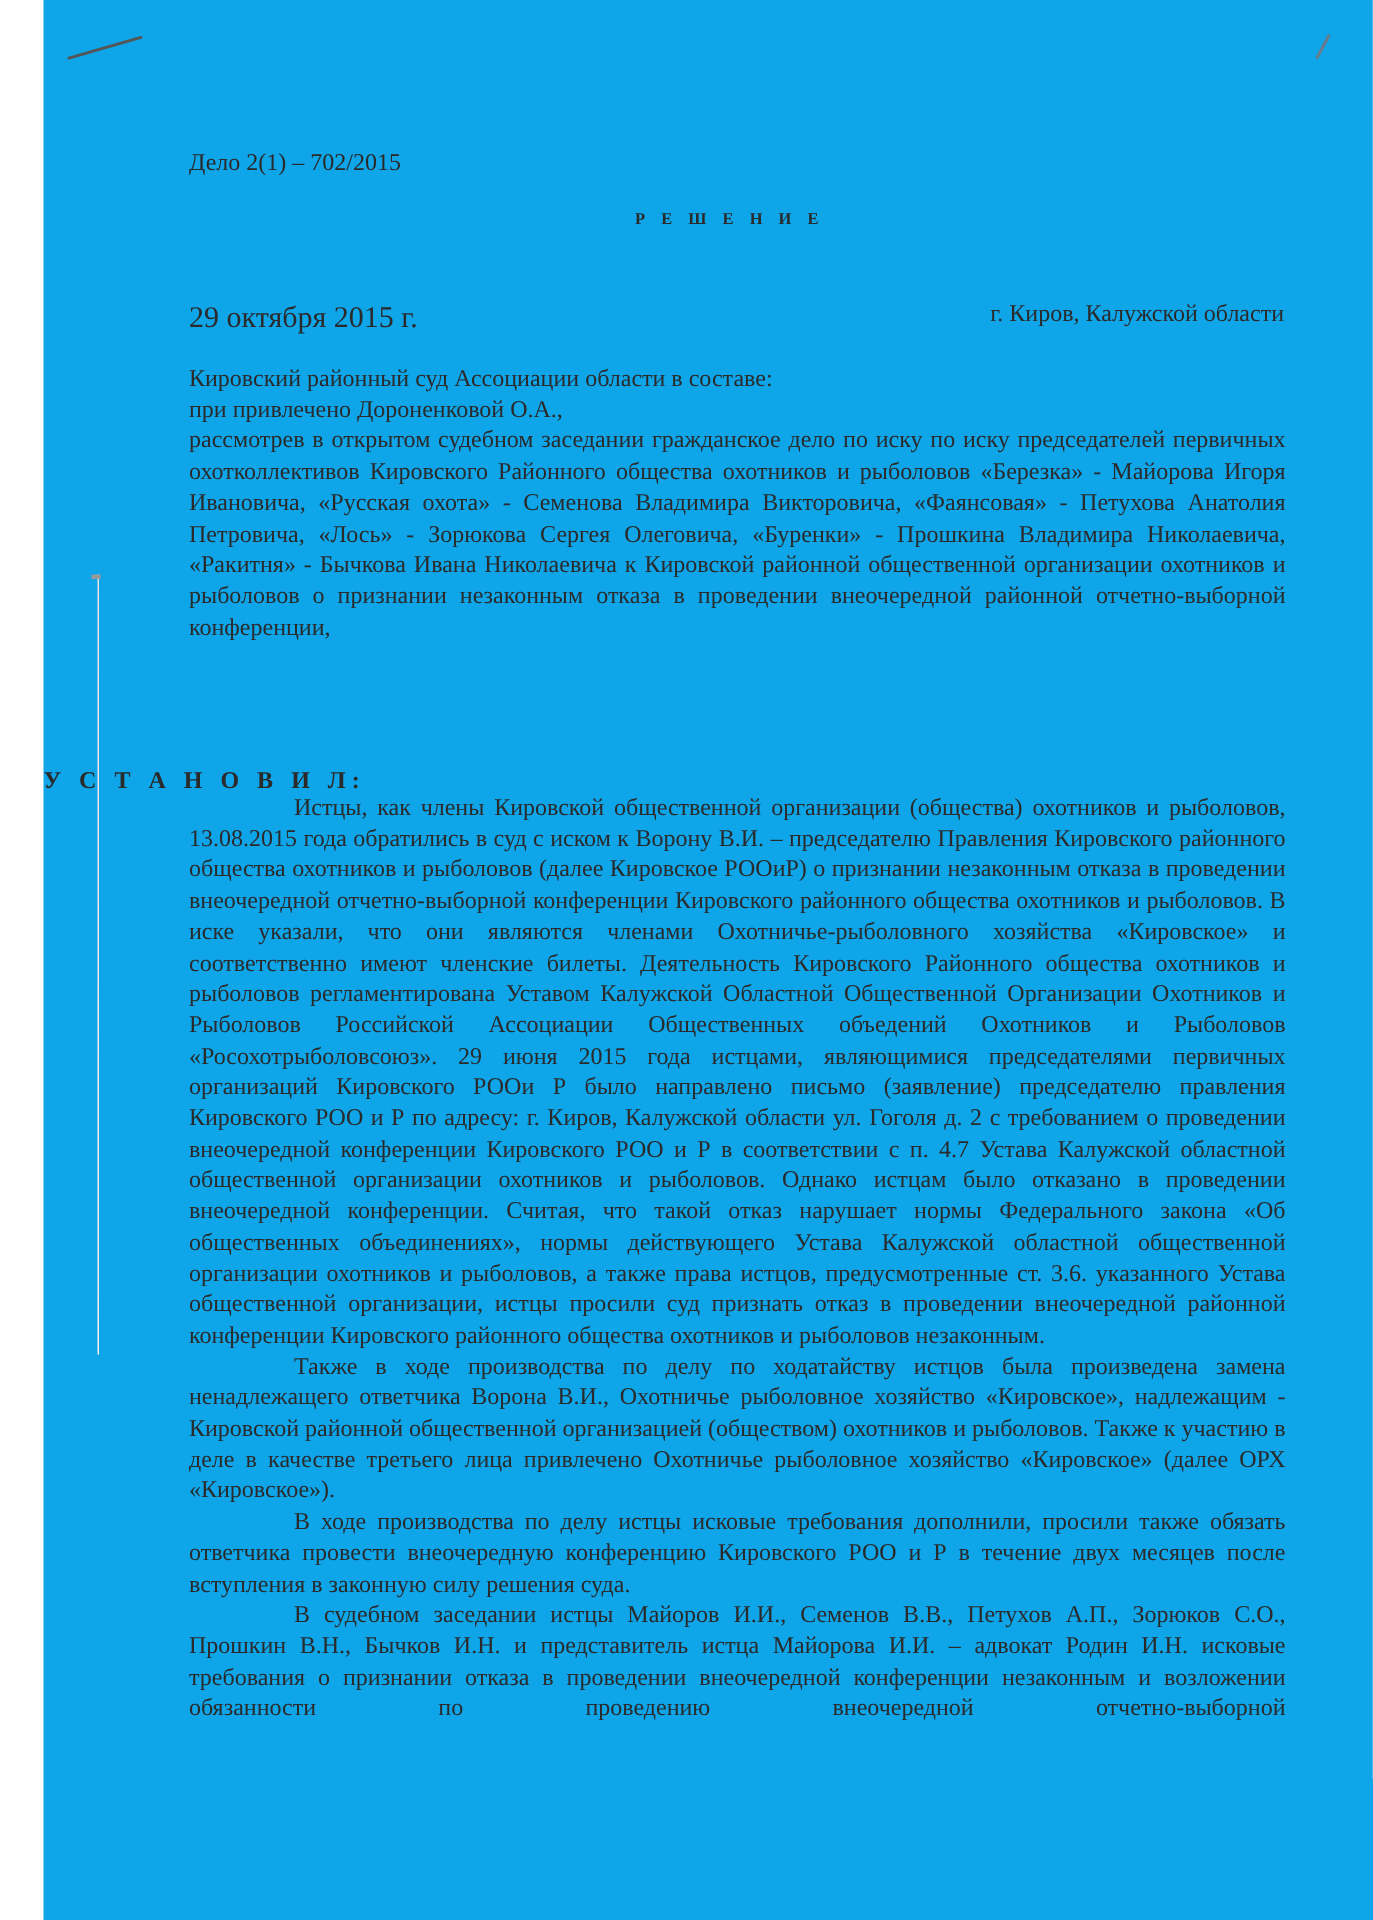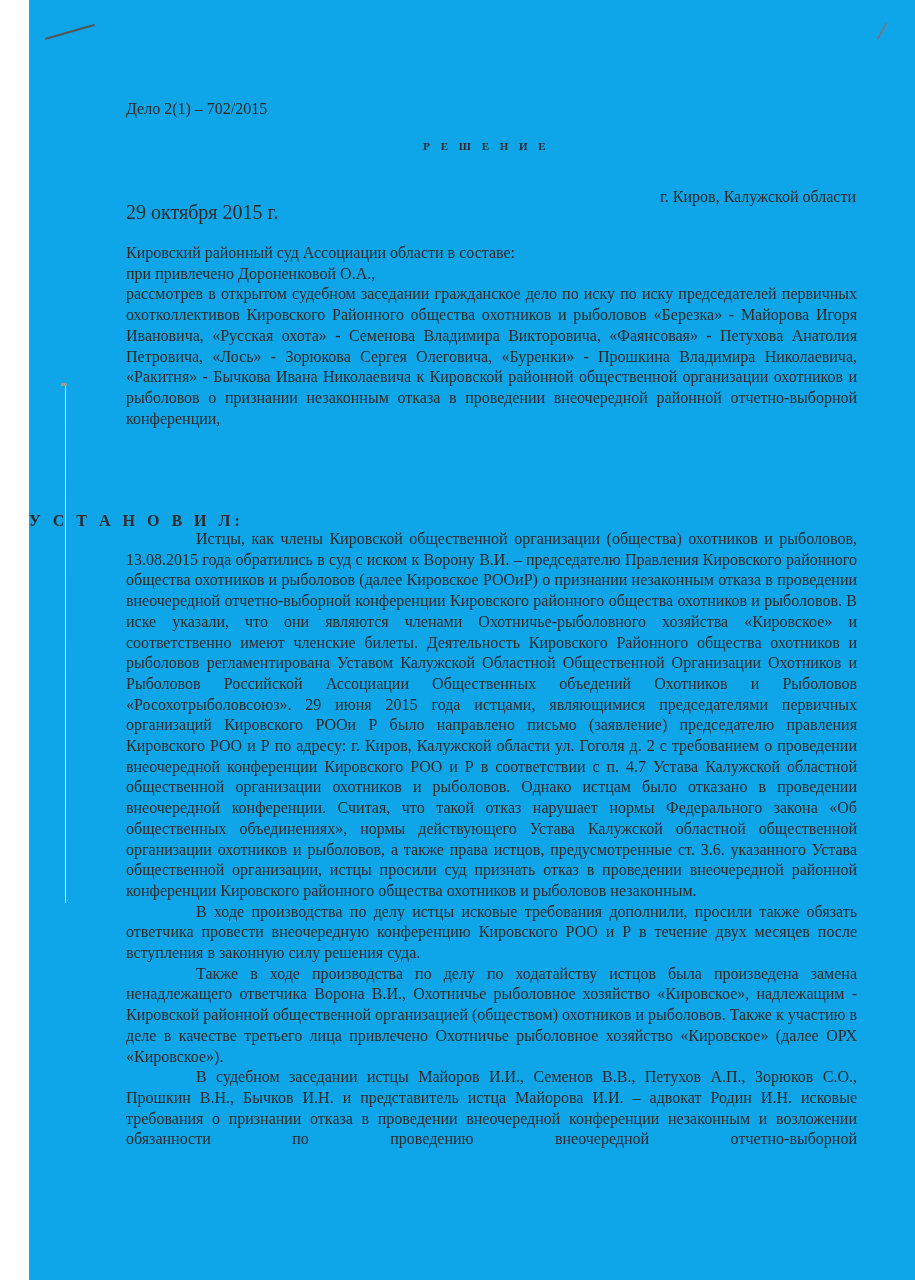--- a/index.html
+++ b/index.html
@@ -70,21 +70,21 @@
       font-size: 16px;
       word-spacing: 3px;
     }
     .date {
       position: absolute;
       left: 97px; top: 201px;
       font-size: 20px;
     }
     .place {
       position: absolute;
-      right: 88px; top: 188px;
+      right: 88px; top: 201px;
       font-size: 16px;
     }
     .body-block {
       position: absolute;
       left: 97px;
       width: 731px;
       font-size: 16px;
       line-height: 20.7px;
     }
     .intro { top: 243px; }
@@ -125,17 +125,17 @@
   <div class="body-block intro">
     <p>Кировский районный суд Ассоциации области в составе:</p>
     <p>при привлечено  Дороненковой О.А.,</p>
     <p class="justify">рассмотрев в открытом судебном заседании гражданское дело по иску по иску председателей первичных охотколлективов Кировского Районного общества охотников и рыболовов «Березка» - Майорова Игоря Ивановича, «Русская охота» - Семенова Владимира Викторовича, «Фаянсовая» - Петухова Анатолия Петровича, «Лось» - Зорюкова Сергея Олеговича, «Буренки» -  Прошкина Владимира Николаевича, «Ракитня» - Бычкова Ивана Николаевича к Кировской районной общественной организации охотников и рыболовов о признании незаконным отказа в проведении внеочередной районной отчетно-выборной конференции,</p>
   </div>
 
   <div class="established">У С Т А Н О В И Л:</div>
 
   <div class="body-block main">
     <p>Истцы, как члены Кировской общественной организации (общества) охотников и рыболовов,  13.08.2015 года обратились в суд с иском к  Ворону В.И. – председателю Правления Кировского районного общества охотников и рыболовов (далее Кировское РООиР) о признании незаконным отказа в проведении внеочередной отчетно-выборной конференции Кировского районного общества охотников и рыболовов. В иске указали, что они являются членами  Охотничье-рыболовного хозяйства «Кировское» и соответственно имеют членские билеты.  Деятельность Кировского Районного общества охотников и рыболовов регламентирована Уставом Калужской Областной  Общественной Организации Охотников и Рыболовов Российской Ассоциации Общественных объедений Охотников и Рыболовов «Росохотрыболовсоюз».   29 июня 2015 года истцами, являющимися председателями первичных организаций Кировского РООи Р было направлено письмо (заявление) председателю правления Кировского РОО и Р по адресу: г. Киров, Калужской области ул. Гоголя д. 2  с требованием о  проведении внеочередной конференции Кировского РОО и Р в соответствии с п. 4.7 Устава Калужской областной общественной организации охотников и рыболовов.  Однако истцам было отказано в проведении внеочередной конференции. Считая, что такой отказ нарушает нормы Федерального закона «Об общественных объединениях», нормы действующего Устава Калужской областной общественной организации охотников и рыболовов, а также права истцов, предусмотренные ст. 3.6. указанного Устава общественной организации, истцы просили суд признать отказ в проведении внеочередной районной конференции Кировского районного общества охотников и рыболовов незаконным.</p>
+    <p>Также в ходе производства по делу по ходатайству истцов была произведена замена ненадлежащего ответчика Ворона В.И., Охотничье рыболовное хозяйство «Кировское», надлежащим - Кировской районной общественной организацией (обществом) охотников и рыболовов. Также к участию в деле в качестве третьего лица привлечено Охотничье рыболовное хозяйство «Кировское» (далее ОРХ «Кировское»).</p>
     <p>В ходе производства по делу истцы исковые требования дополнили, просили также обязать ответчика провести внеочередную конференцию Кировского РОО и Р в течение двух месяцев после вступления в законную силу решения суда.</p>
-    <p>Также в ходе производства по делу по ходатайству истцов была произведена замена ненадлежащего ответчика Ворона В.И., Охотничье рыболовное хозяйство «Кировское», надлежащим - Кировской районной общественной организацией (обществом) охотников и рыболовов. Также к участию в деле в качестве третьего лица привлечено Охотничье рыболовное хозяйство «Кировское» (далее ОРХ «Кировское»).</p>
     <p class="last-open">В судебном заседании истцы Майоров И.И., Семенов В.В., Петухов А.П., Зорюков С.О., Прошкин В.Н.,  Бычков И.Н. и представитель истца Майорова И.И. – адвокат Родин И.Н. исковые требования о признании отказа в проведении внеочередной конференции незаконным и возложении обязанности по проведению внеочередной отчетно-выборной</p>
   </div>
 </div>
 
 </body></html>

